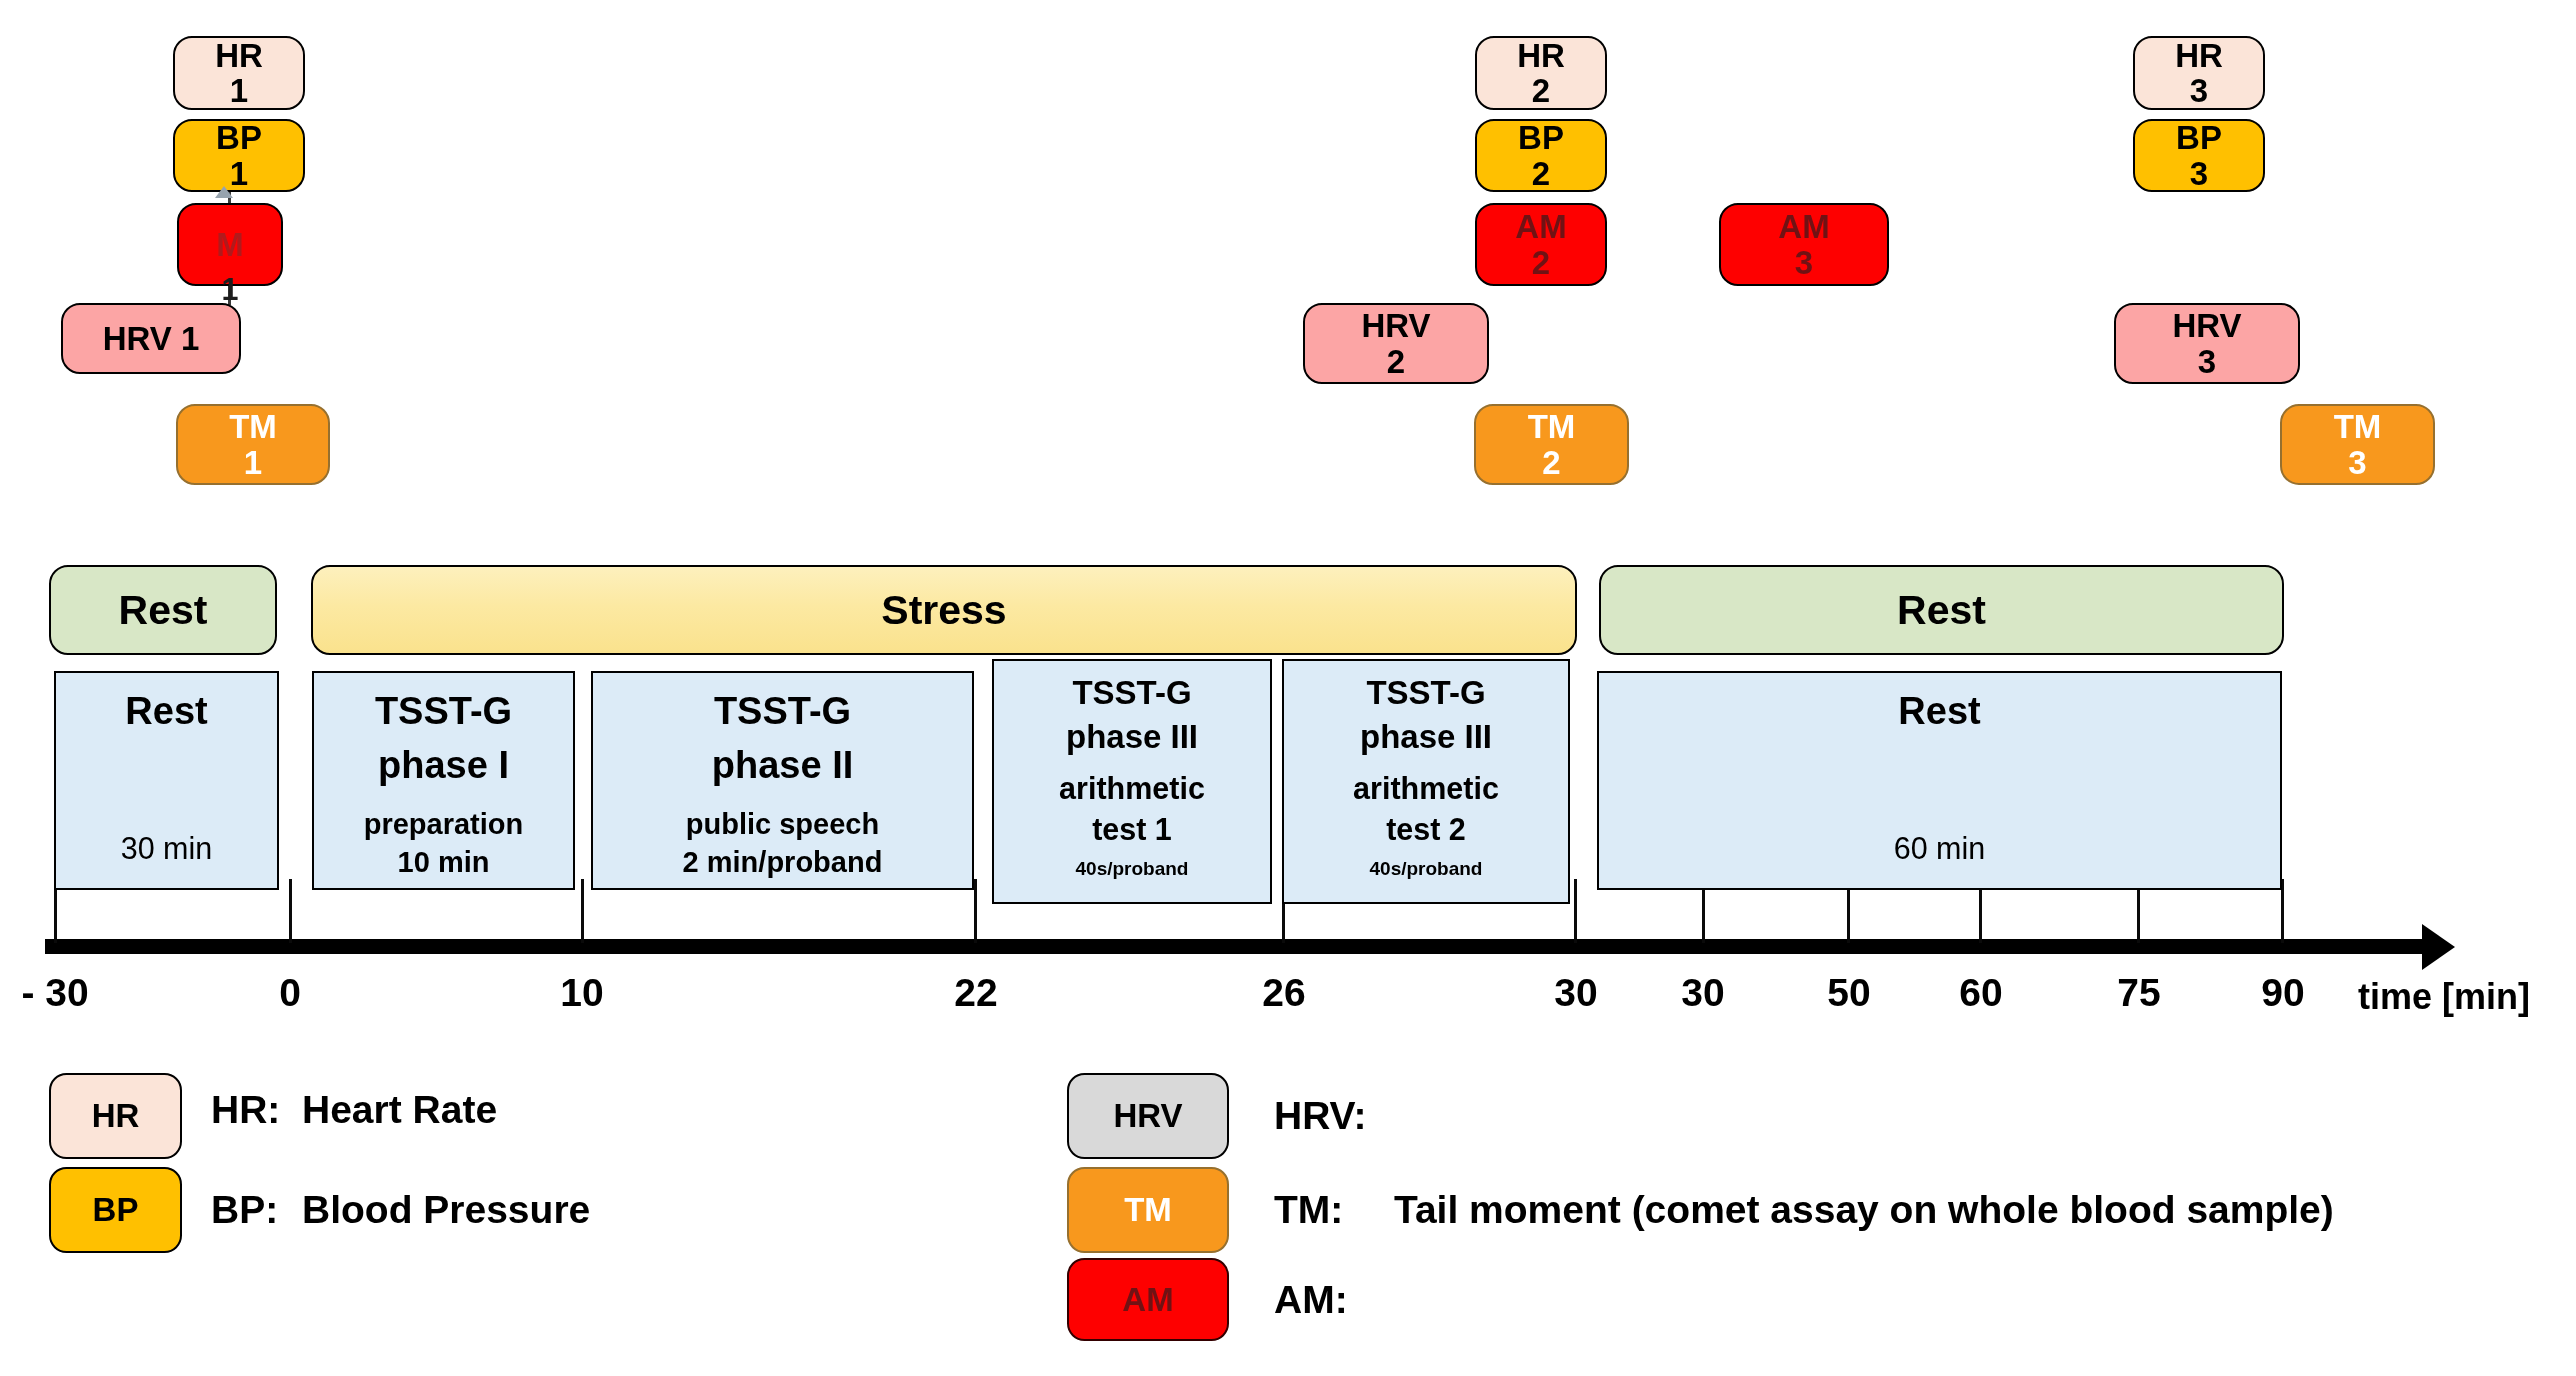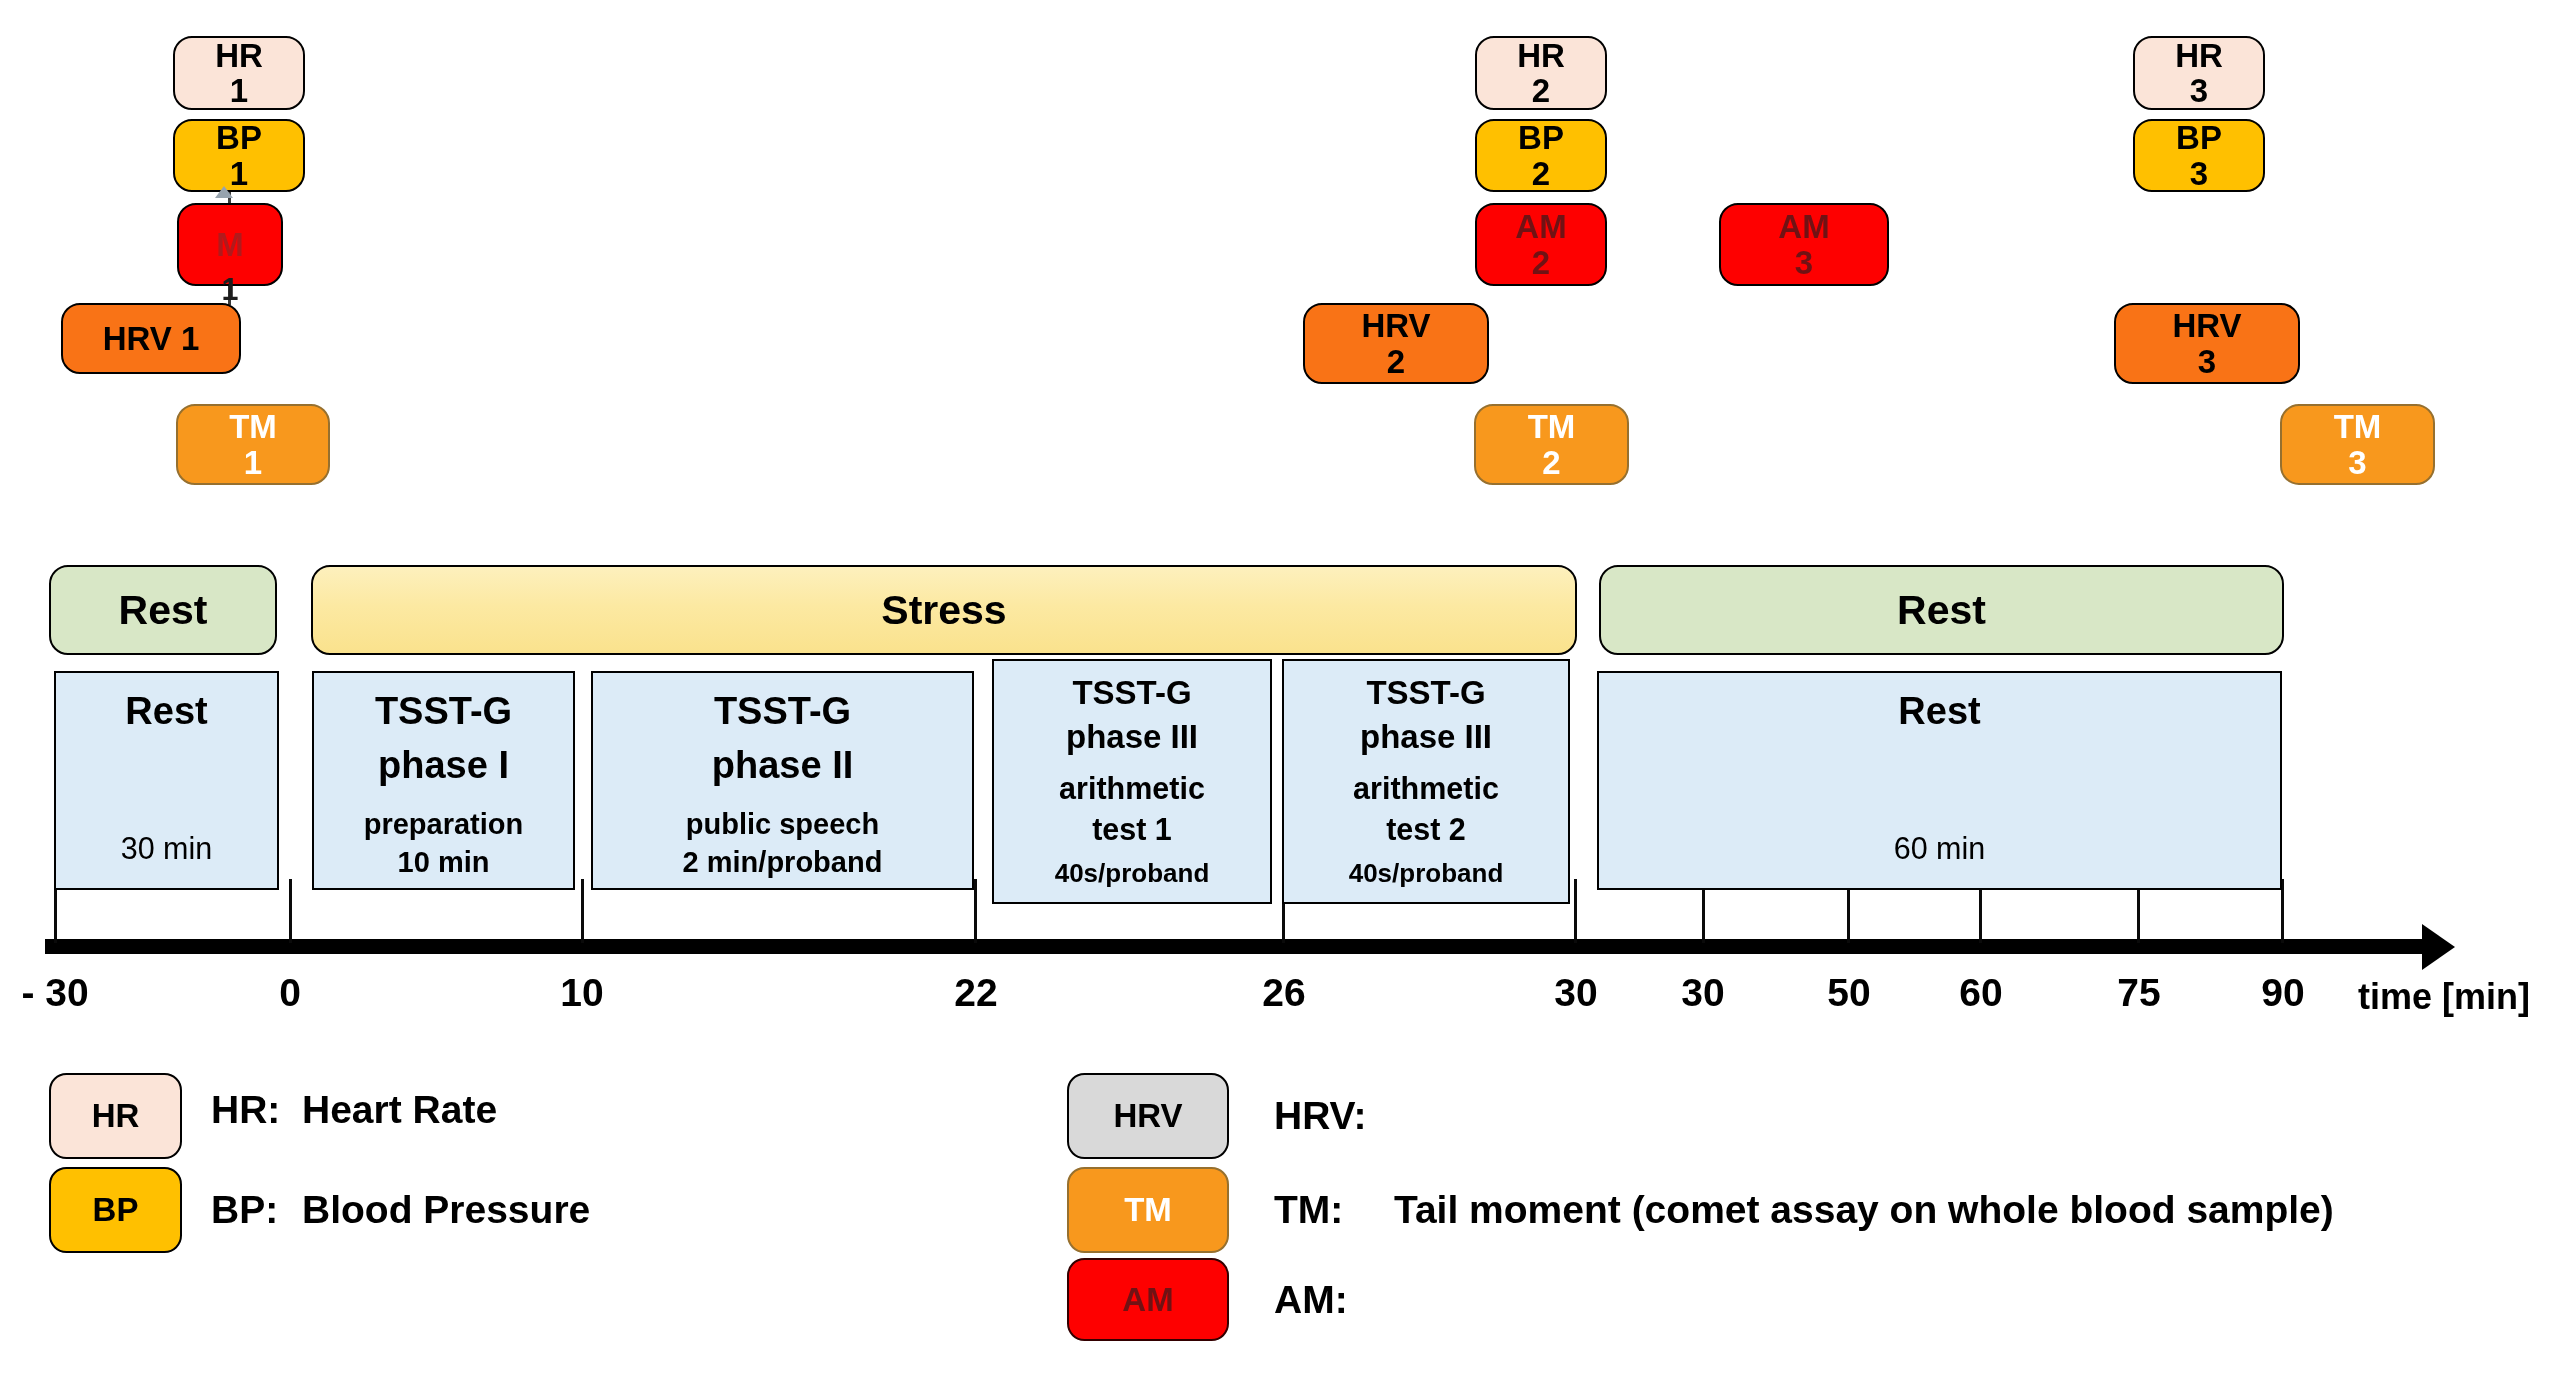--- a/index.html
+++ b/index.html
@@ -9,21 +9,21 @@
   }
   
   .mk{
     position:absolute;box-sizing:border-box;border:2.9px solid #000;border-radius:19px;
     display:flex;flex-direction:column;align-items:center;justify-content:center;
     font-weight:bold;font-size:33px;line-height:1.07;text-align:center;z-index:2;
   }
   .mk.peach{background:#fbe4d8;}
   .mk.gold{background:#ffc000;}
   .mk.red{background:#fe0000;color:#701214;}
-  .mk.gray{background:#f97316;align-items:center;}
+  .mk.gray{background:#fca5a5;align-items:center;}
   .mk.tmbox{background:#f8981d;color:#ffffff;border:2.9px solid #96702f;}
   .mk.am1{color:#b11a1c;}
   .am1-num{
     position:absolute;left:50%;bottom:-22px;transform:translateX(-50%);
     color:#1d1d1d;font-size:30.5px;font-weight:bold;z-index:4;
   }
   .conn{position:absolute;width:2.9px;background:#3a3a3a;z-index:1;}
   .up-arrow{
     position:absolute;width:0;height:0;z-index:3;
     border-left:9.4px solid transparent;border-right:9.4px solid transparent;
@@ -46,21 +46,21 @@
   .pbox.tall{top:659px;height:245px;}
   .pbox .t1{font-weight:bold;font-size:38px;line-height:1.15;margin-top:17.4px;}
   .pbox .t2{font-weight:bold;font-size:38px;line-height:1.15;margin-top:10.2px;}
   .pbox .s1{font-weight:bold;font-size:29px;line-height:1.2;margin-top:19px;}
   .pbox .s2{font-weight:bold;font-size:29px;line-height:1.2;margin-top:2.9px;}
   .pbox .dur{font-weight:normal;font-size:30.5px;position:absolute;left:0;right:0;bottom:22px;}
   .pbox.tall .t1{font-size:33px;margin-top:13px;}
   .pbox.tall .t2{font-size:33px;margin-top:5.8px;}
   .pbox.tall .s1{font-size:30.5px;margin-top:14.5px;}
   .pbox.tall .s2{font-size:30.5px;margin-top:4.4px;}
-  .pbox.tall .s3{font-weight:bold;font-size:26px;line-height:1.2;margin-top:10.2px;}
+  .pbox.tall .s3{font-weight:bold;font-size:19px;line-height:1.2;margin-top:10.2px;}
   
   .axis-line{position:absolute;left:45px;top:939px;width:2380px;height:14.5px;background:#000;}
   .axis-arrow{
     position:absolute;left:2422px;top:924px;width:0;height:0;
     border-top:23px solid transparent;border-bottom:23px solid transparent;
     border-left:33px solid #000;
   }
   .tick{position:absolute;top:879px;width:2.9px;height:64px;background:#0a0a0a;}
   .tick-label{
     position:absolute;top:971px;transform:translateX(-50%);

